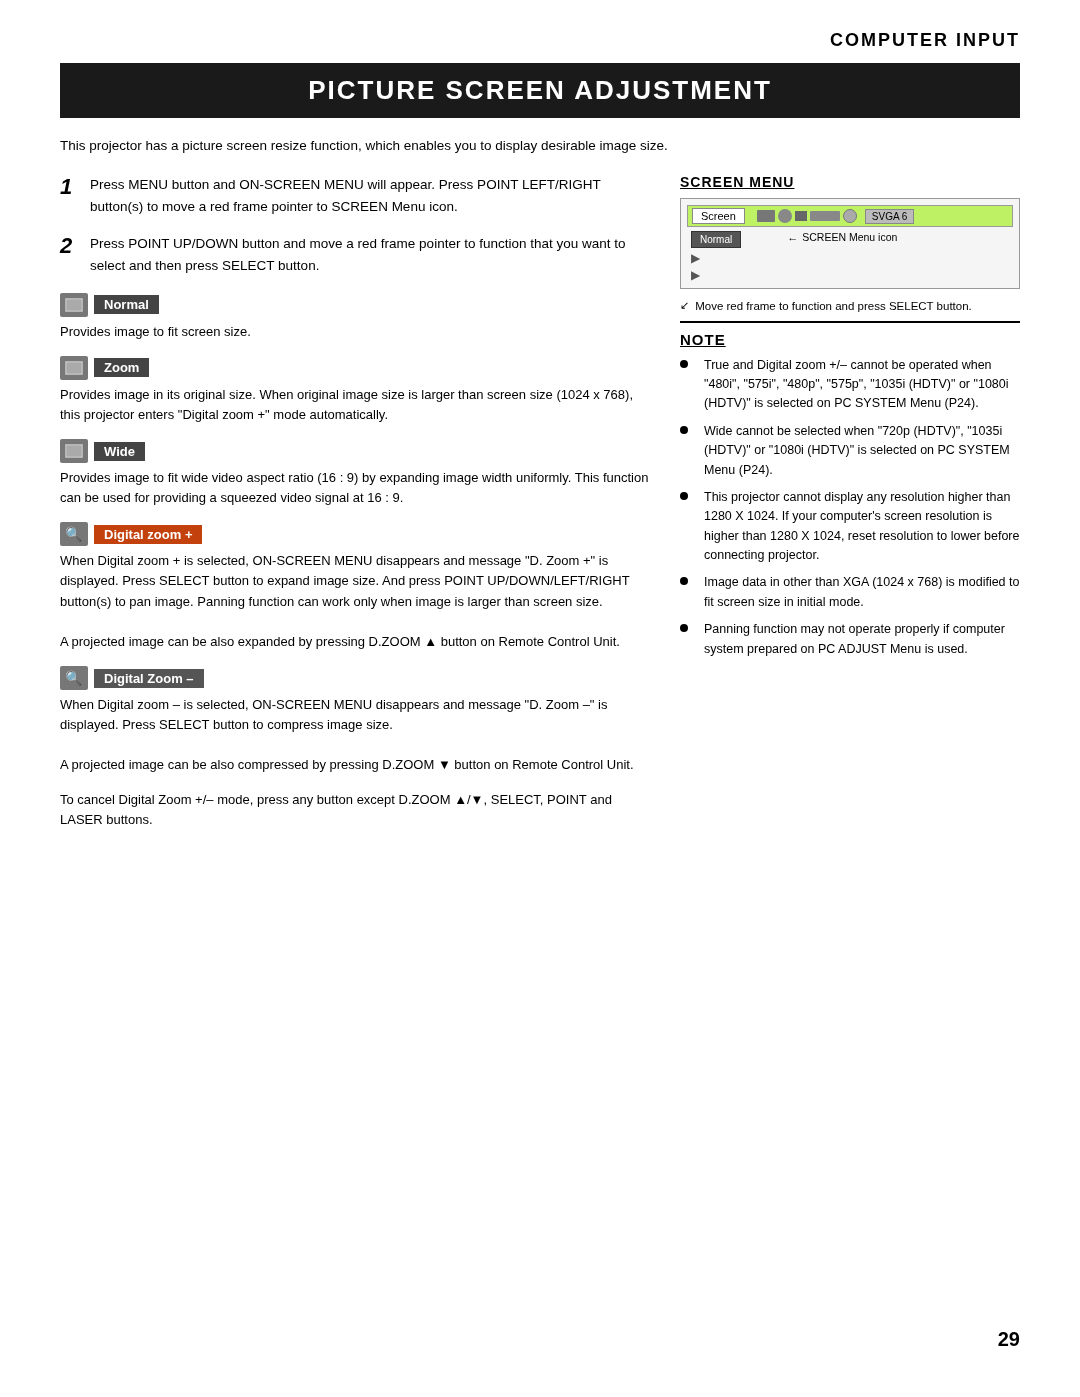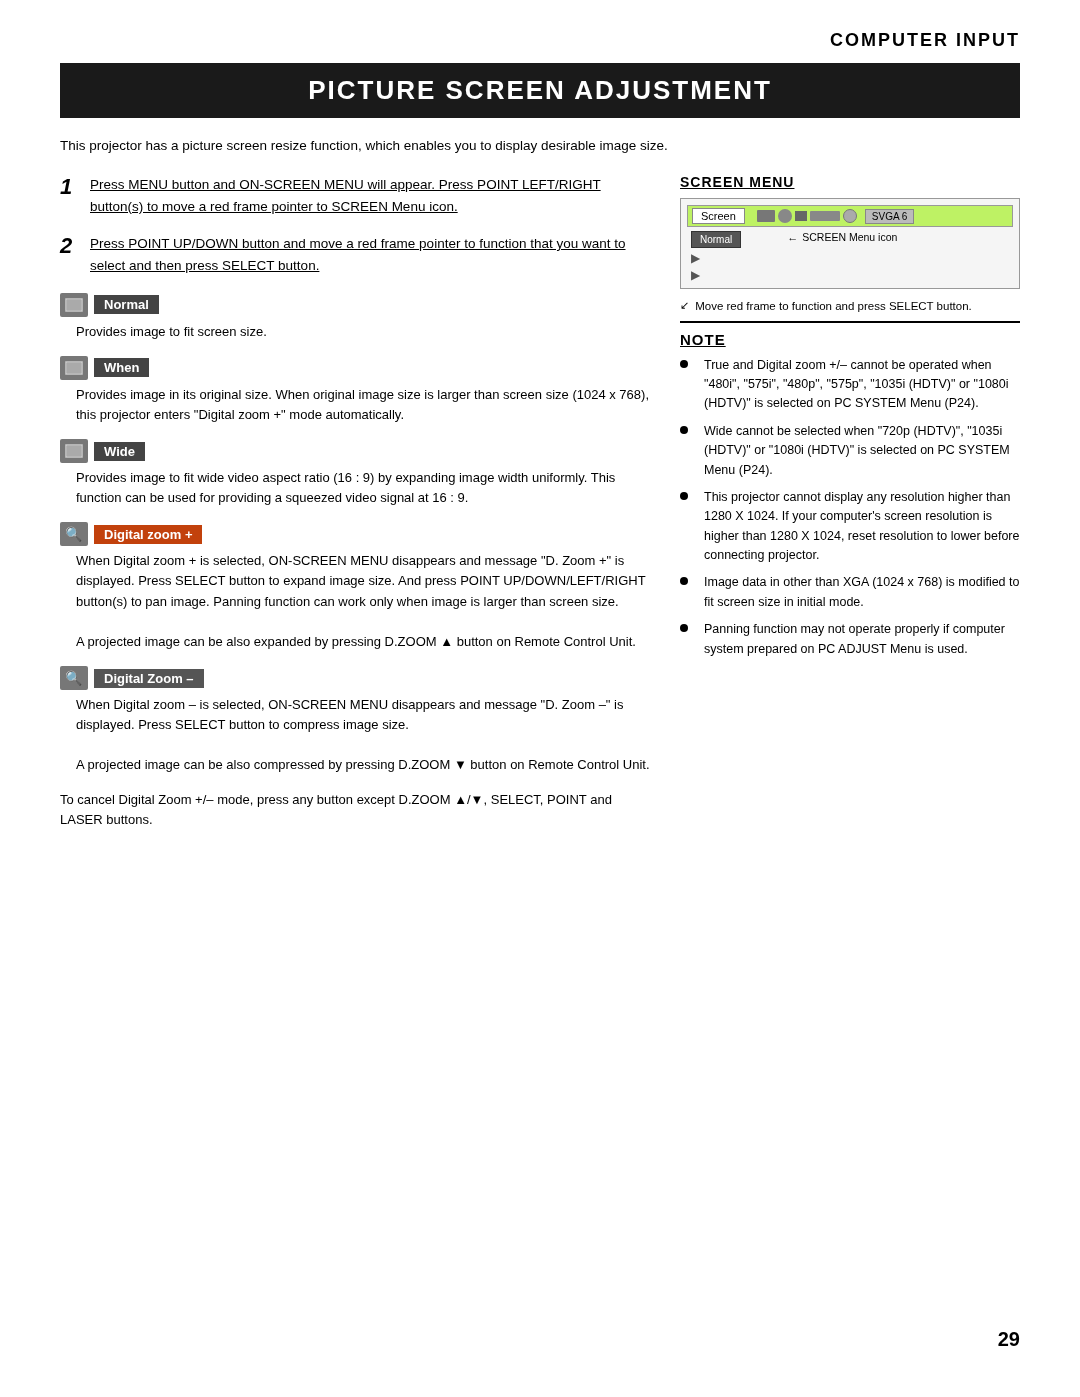--- a/index.html
+++ b/index.html
@@ -68,21 +68,20 @@
       font-size: 22px;
       font-style: italic;
       font-weight: bold;
       line-height: 1.2;
       min-width: 18px;
     }
 
     .step-text {
       font-size: 13.5px;
       line-height: 1.6;
-      text-decoration: underline;
     }
 
     .function-block {
       margin-bottom: 14px;
     }
 
     .function-label {
       display: flex;
       align-items: center;
       gap: 6px;
@@ -94,21 +93,21 @@
       color: #ffffff;
       font-size: 13px;
       font-weight: bold;
       padding: 2px 10px;
       display: inline-block;
     }
 
     .function-desc {
       font-size: 13px;
       line-height: 1.55;
-      margin-left: 16px;
+      margin-left: 0;
     }
 
     
     .screen-menu-section {
     }
 
     .screen-menu-label {
       font-size: 14px;
       font-weight: bold;
       text-decoration: underline;
@@ -238,21 +237,21 @@
       </div>
 
       <div class="function-block">
         <div class="function-label">
           <div class="function-icon-wrapper">
             <svg width="18" height="14" viewBox="0 0 18 14">
               <rect x="1" y="1" width="16" height="12" fill="none" stroke="#ccc" stroke-width="1.5"></rect>
               <rect x="2" y="2" width="14" height="10" fill="#aaa"></rect>
             </svg>
           </div>
-          <span class="function-name">When</span>
+          <span class="function-name">Zoom</span>
         </div>
         <div class="function-desc">Provides image in its original size.  When original image size is larger than screen size (1024 x 768), this projector enters "Digital zoom +" mode automatically.</div>
       </div>
 
       <div class="function-block">
         <div class="function-label">
           <div class="function-icon-wrapper">
             <svg width="18" height="14" viewBox="0 0 18 14">
               <rect x="1" y="1" width="16" height="12" fill="none" stroke="#ccc" stroke-width="1.5"></rect>
               <rect x="2" y="2" width="14" height="10" fill="#aaa"></rect>

